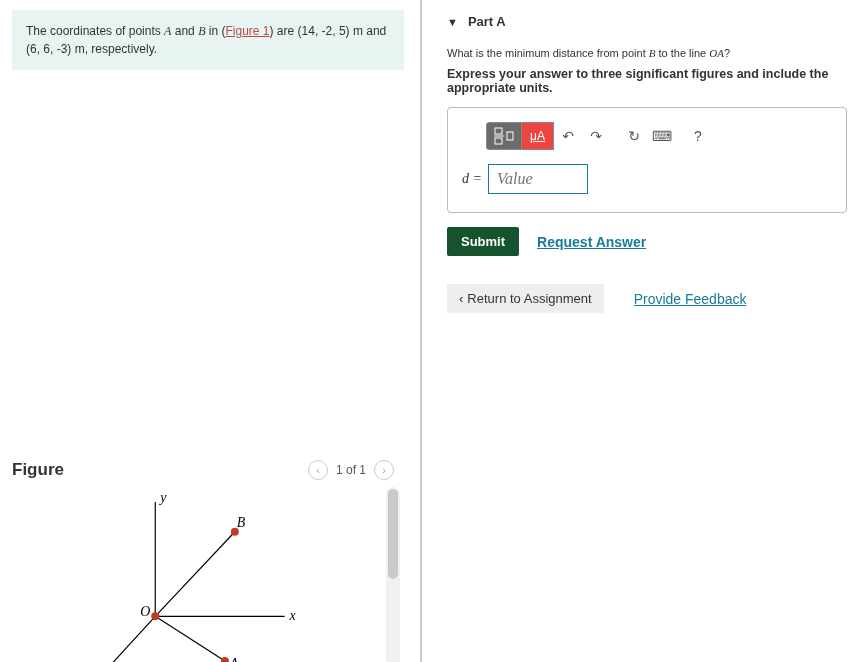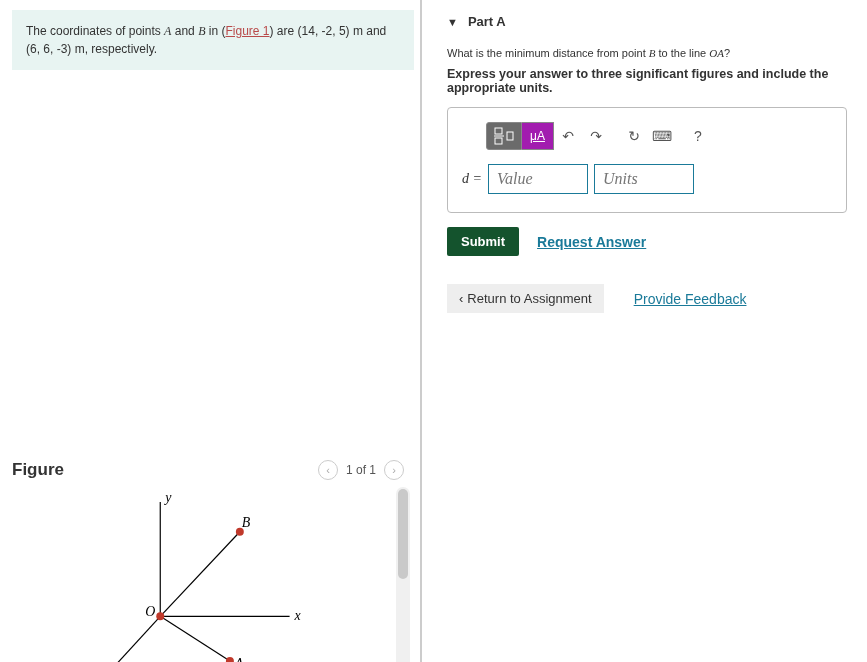--- a/index.html
+++ b/index.html
@@ -9,21 +9,21 @@
     font-size: 13px;
     color: #333;
     background: #fff;
     width: 867px;
     height: 662px;
     overflow: hidden;
   }
   .container { display: flex; height: 100%; }
   .left-pane {
     width: 438px;
-    padding: 10px 6px 10px 12px;
+    padding: 10px 16px 10px 12px;
     position: relative;
   }
   .divider {
     width: 2px;
     background: #e5e5e5;
     height: 100%;
     border-left:1px solid #ccc;
     border-right:1px solid #ccc;
   }
   .right-pane {
@@ -85,21 +85,21 @@
     width: 400px;
     padding: 14px 14px 18px 14px;
   }
   .toolbar { display:flex; align-items:center; gap:0; margin-bottom:14px; margin-left:24px;}
   .tb-btn {
     height:28px; display:flex; align-items:center; justify-content:center;
     border:1px solid #888; background:#6b6b6b; color:#fff;
     font-size:12px;
   }
   .tb-btn.frac{ width:36px; border-radius:3px 0 0 3px;}
-  .tb-btn.mu{ width:32px; background:#a21caf; border-left:none;}
+  .tb-btn.mu{ width:32px; background:#ef4444; border-left:none;}
   .tb-icon {
     width:28px; height:28px; display:flex; align-items:center; justify-content:center;
     color:#555; font-size:14px;
   }
   .tb-q { width:24px; text-align:center; color:#555; font-size:14px;}
 
   .input-row { display:flex; align-items:center; gap:6px; }
   .dlabel { font-style: italic; font-family:'Times New Roman',serif; font-size:14px; }
   .val-input, .unit-input {
     height:30px; border:1.5px solid #1a7a99; background:#fff;
@@ -194,21 +194,20 @@
         <div class="tb-icon">↷</div>
         <div style="width:10px"></div>
         <div class="tb-icon">↻</div>
         <div class="tb-icon">⌨</div>
         <div style="width:10px"></div>
         <div class="tb-q">?</div>
       </div>
       <div class="input-row">
         <span class="dlabel">d =</span>
         <input class="val-input" placeholder="Value" style="">
-        <input class="unit-input" placeholder="Units" style="">
       </div>
     </div>
 
     <div class="submit-row">
       <button class="submit-btn">Submit</button>
       <a href="#" class="link">Request Answer</a>
     </div>
 
     <div class="return-row">
       <button class="return-btn">

